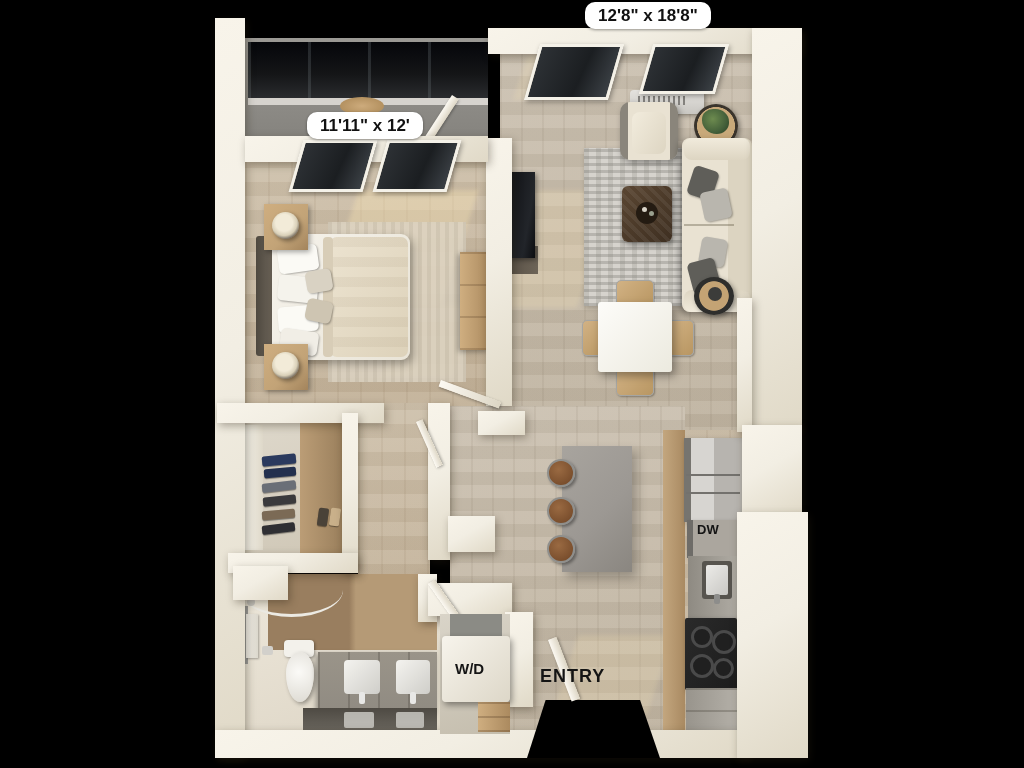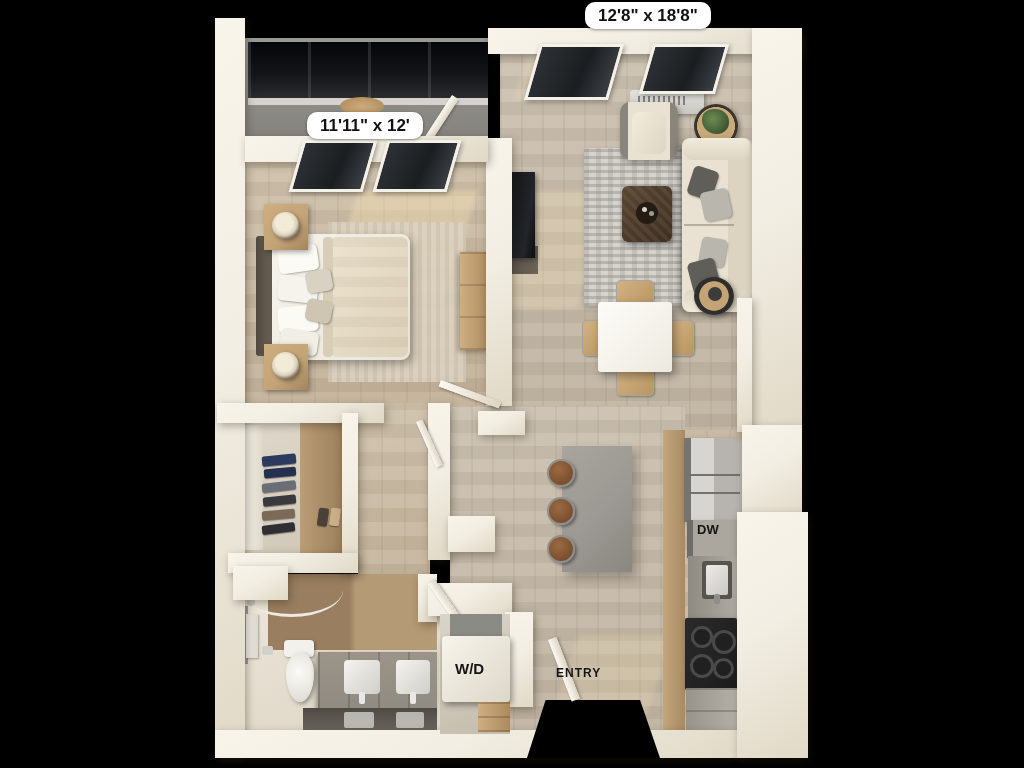--- a/index.html
+++ b/index.html
@@ -214,15 +214,15 @@
        background:repeating-linear-gradient(180deg,rgba(90,65,40,.3) 0 2px,transparent 2px 14px),linear-gradient(90deg,#cfae80,#ab8a5f);"></div>
 
   <div class="abs" style="left:527px;top:700px;width:133px;height:58px;background:#000;
        clip-path:polygon(14% 0,85% 0,100% 100%,0 100%);"></div>
   <div class="door" style="left:548px;top:640px;width:9px;height:66px;transform:rotate(-21deg);transform-origin:top left;"></div>
 
   <div class="pill" style="left:585px;top:2px;">12'8" x 18'8"</div>
   <div class="pill" style="left:307px;top:112px;">11'11" x 12'</div>
   <div class="txt" style="left:455px;top:660px;font-size:15px;">W/D</div>
   <div class="txt" style="left:697px;top:522px;font-size:13px;">DW</div>
-  <div class="txt" style="left:556px;top:666px;font-size:12px;letter-spacing:1px;text-align:center;">ENTRY</div>
+  <div class="txt" style="left:540px;top:666px;font-size:18px;letter-spacing:1px;text-align:center;">ENTRY</div>
 
 </div>
 
 </body></html>

